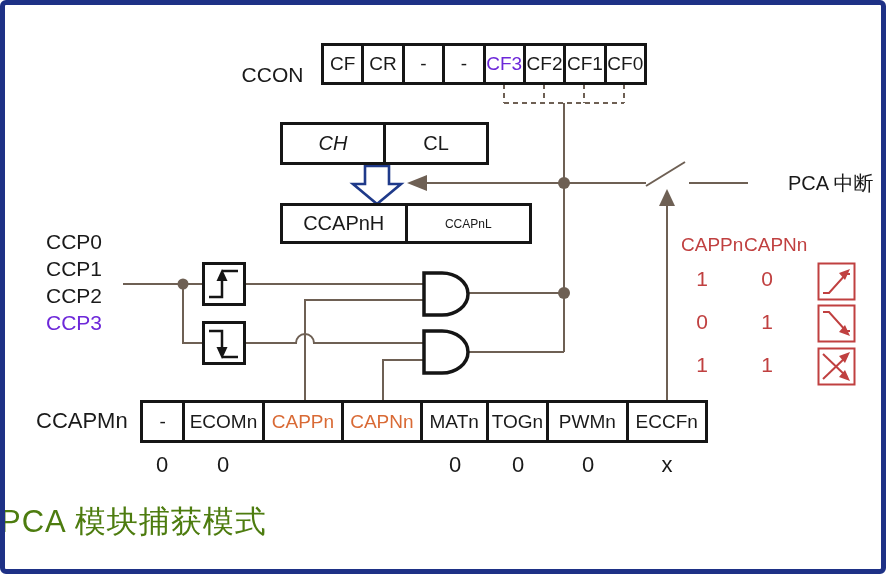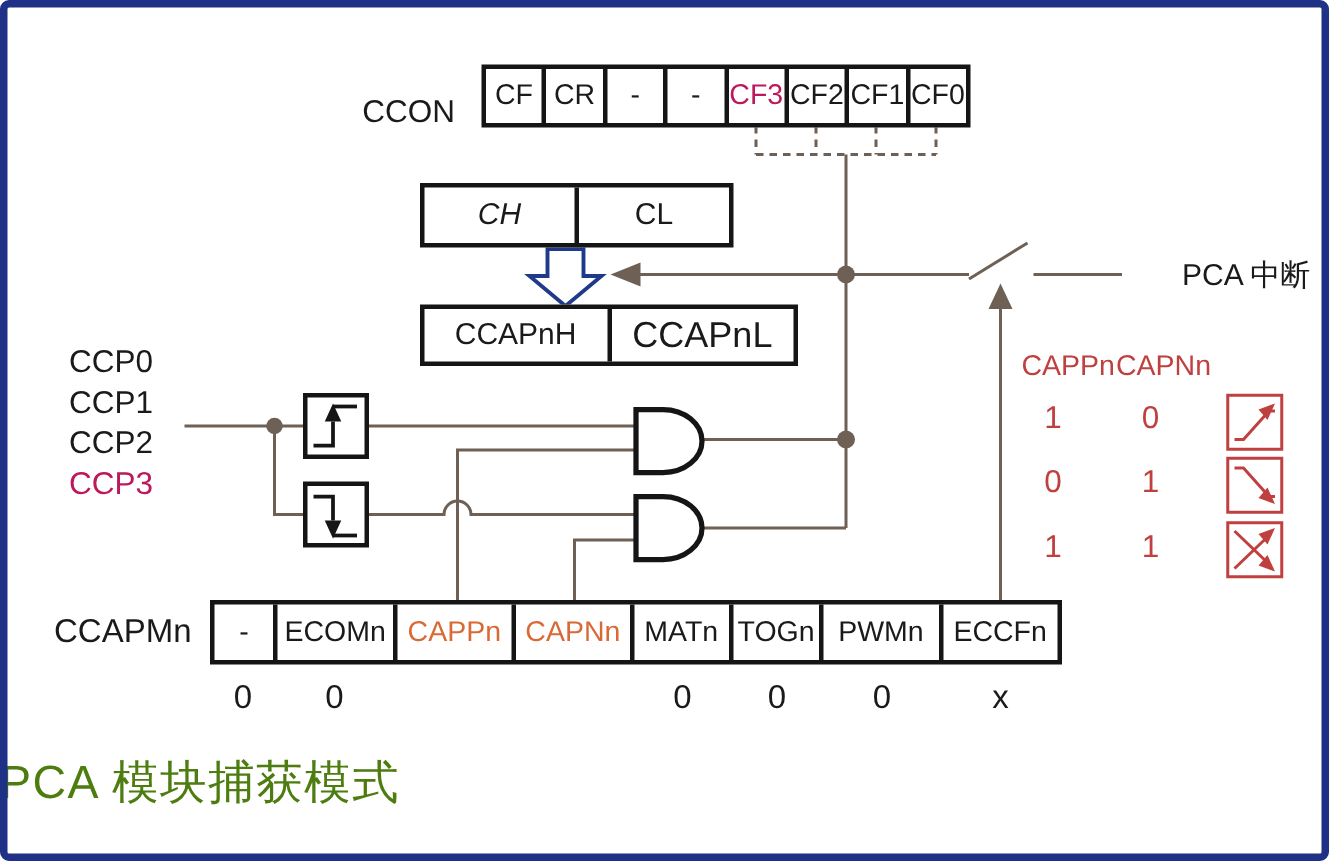--- a/index.html
+++ b/index.html
@@ -17,21 +17,21 @@
   
   .reg{
     position:absolute;display:flex;box-sizing:border-box;
     border:3px solid #151515;background:#fff;z-index:2;
   }
   .reg .cell{
     display:flex;align-items:center;justify-content:center;
     border-left:3px solid #151515;font-size:19px;white-space:nowrap;
   }
   .reg .cell:first-child{border-left:none;}
-  .muted{color:#be185d;}
+  .muted{color:#6d28d9;}
   .orange{color:#d96a35;}
   .reg-label{font-size:21px;}
   
   .ccp-col div{font-size:21px;line-height:27px;}
   .values span{
     position:absolute;width:44px;text-align:center;font-size:22px;top:452px;
   }
   .mode-num{position:absolute;width:40px;text-align:center;
     font-size:21px;color:#c04040;}
   .mode-head{position:absolute;width:62px;text-align:center;
@@ -134,21 +134,21 @@
     <div class="cell" style="flex:1">CF0</div>
   </div>
 
   <div class="reg" style="left:280px;top:122px;width:209px;height:43px;">
     <div class="cell" style="flex:1;font-size:20px;font-style:italic;">CH</div>
     <div class="cell" style="flex:1;font-size:20px;">CL</div>
   </div>
 
   <div class="reg" style="left:280px;top:203px;width:252px;height:41px;">
     <div class="cell" style="flex:1;font-size:20px;">CCAPnH</div>
-    <div class="cell" style="flex:1;font-size:24px;">CCAPnL</div>
+    <div class="cell" style="flex:1;font-size:12px;">CCAPnL</div>
   </div>
 
   <div class="abs ccp-col" style="left:46px;top:228px;">
     <div>CCP0</div>
     <div>CCP1</div>
     <div>CCP2</div>
     <div class="muted">CCP3</div>
   </div>
 
   <div id="interrupt-label">PCA 中断</div>

